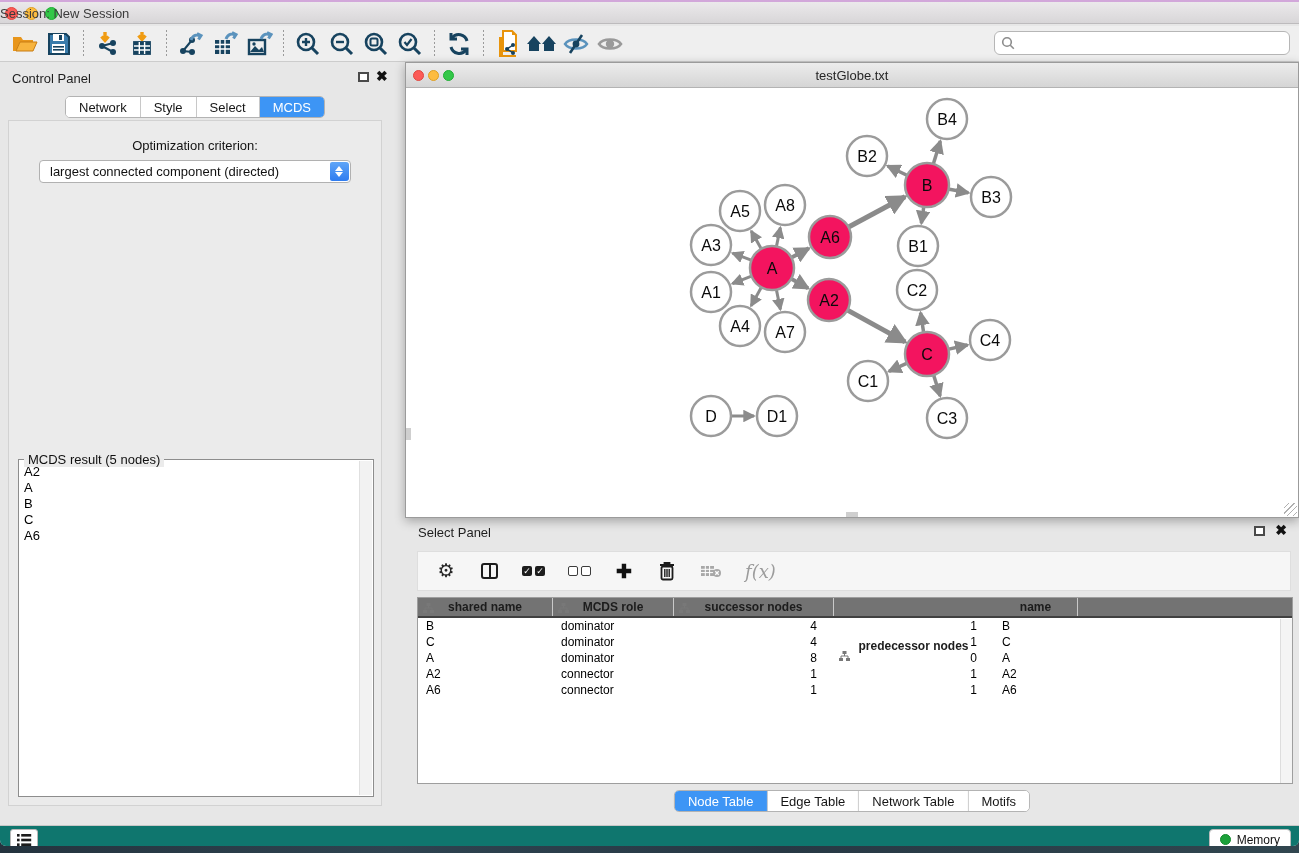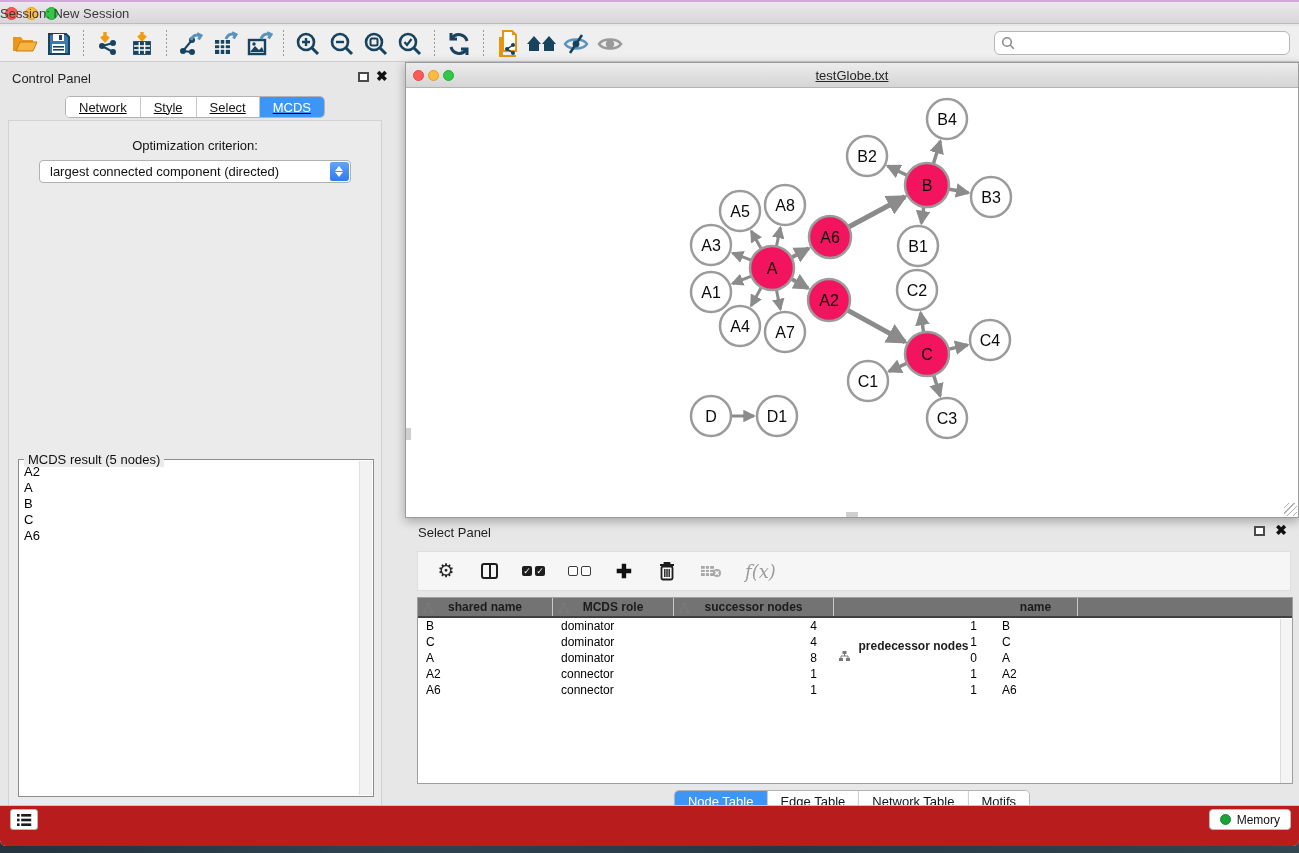--- a/index.html
+++ b/index.html
@@ -19,21 +19,21 @@
 
   
   .toolbar { position:absolute; left:0; top:26px; width:100%; height:36px; background:#efefef; border-bottom:1px solid #cccccc; display:flex; align-items:center; padding-left:8px; }
   .tb-btn { width:34px; height:30px; display:flex; align-items:center; justify-content:center; }
   .tb-sep { width:1px; height:28px; margin:0 7px; background-image:linear-gradient(#9a9a9a 40%, transparent 40%); background-size:1px 4px; }
   .search-wrap { position:absolute; right:9px; top:5px; width:296px; height:24px; }
   .search-wrap input { width:100%; height:100%; border:1px solid #b6b6b6; border-radius:6px; background:#fff; padding:0 8px 0 26px; font-size:13px; outline:none; }
   .search-glass { position:absolute; left:7px; top:5px; }
 
   
-  .segmented { display:flex; border:1px solid #b3b3b3; border-radius:5px; background:#fff; overflow:hidden; height:22px;text-decoration:underline; }
+  .segmented { display:flex; border:1px solid #b3b3b3; border-radius:5px; background:#fff; overflow:hidden; height:22px; }
   .segmented .seg { padding:0 13px; font-size:13px; color:#161616; display:flex; align-items:center; border-right:1px solid #c8c8c8; background:#fff; cursor:default; }
   .segmented .seg:last-child { border-right:none; }
   .segmented .seg.active { background:#3d95f5; color:#fff; }
 
   
   .control-panel { position:absolute; left:0; top:63px; width:390px; height:756px; }
   .cp-header { position:absolute; left:12px; top:8px; font-size:13px; color:#1e1e1e; }
   .panel-float { position:absolute; top:9px; width:11px; height:10px; border:2px solid #4a4a4a; background:#fff; }
   .panel-close { position:absolute; top:5px; font-size:14px; font-weight:bold; color:#111; }
   .cp-tabs { position:absolute; left:50%; transform:translateX(-50%); top:33px; }
@@ -49,21 +49,21 @@
   .result-box { position:absolute; left:9px; right:7px; top:338px; bottom:8px; border:1px solid #8d8d8d; background:#fff; }
   .result-title { position:absolute; left:5px; top:-8px; background:#ebebeb; padding:0 4px; font-size:13px; color:#101010; }
   .result-list { position:absolute; inset:4px 15px 1px 5px; font-size:13px; color:#000; line-height:16px; }
   .result-scroll { position:absolute; right:1px; top:1px; bottom:1px; width:13px; background:#f2f2f2; border-left:1px solid #e0e0e0; }
 
   
   .net-window { position:absolute; left:405px; top:62px; width:894px; height:456px; border:1px solid #9b9b9b; box-shadow:0 3px 10px rgba(0,0,0,0.3); background:#fff; }
   .net-titlebar { position:absolute; left:0; top:0; right:0; height:25px; background:linear-gradient(#ececec,#d5d5d5); border-bottom:1px solid #b3b3b3; }
   .net-lights { position:absolute; left:7px; top:7px; display:flex; gap:4px; }
   .net-lights .light{ width:11px; height:11px; }
-  .net-title { position:absolute; left:0; right:0; top:5px; text-align:center; font-size:13px; color:#262626;text-decoration:underline; }
+  .net-title { position:absolute; left:0; right:0; top:5px; text-align:center; font-size:13px; color:#262626; }
   .net-canvas { position:absolute; left:0; top:25px; right:0; bottom:0; background:#fff; }
   .scroll-thumb-v { position:absolute; left:0; top:340px; width:5px; height:12px; background:#cfcfcf; }
   .scroll-thumb-h { position:absolute; left:440px; bottom:0; width:12px; height:5px; background:#cfcfcf; }
   .resize-grip { position:absolute; right:1px; bottom:1px; width:13px; height:13px; background:repeating-linear-gradient(135deg, transparent 0 3px, #b0b0b0 3px 4px); }
 
   
   .table-panel { position:absolute; left:405px; top:518px; width:894px; height:301px; }
   .tp-header { position:absolute; left:13px; top:7px; font-size:13px; color:#1e1e1e; }
   .tp-toolbar { position:absolute; left:12px; right:8px; top:33px; height:40px; background:#f6f6f6; border:1px solid #dedede; display:flex; align-items:center; gap:23px; padding-left:18px; }
   .tp-toolbar .ticon { display:flex; align-items:center; justify-content:center; min-width:20px; height:24px; }
@@ -80,21 +80,21 @@
   .tbl-head { display:flex; height:20px; background:#737373; border-bottom:2px solid #404040;font-weight:bold; }
   .tbl-head .hc { display:flex; align-items:center; justify-content:center; gap:5px; font-size:12px; color:#1c1c1c; border-right:1px solid #c9c9c9; position:relative; }
   .tbl-head .hc .type-ic { position:absolute; left:5px; top:5px; }
   .tbl-row { display:flex; height:16px; }
   .tbl-row .c { font-size:12px; color:#000; line-height:16px; padding:0 8px; white-space:nowrap; overflow:hidden; }
   .tbl-row .c.num { text-align:right; padding-right:17px; }
   .tbl-scroll { position:absolute; right:0; top:21px; bottom:0; width:12px; background:#f4f4f4; border-left:1px solid #ddd; }
   .tp-tabs { position:absolute; left:50%; transform:translateX(-50%); bottom:7px; }
 
   
-  .statusbar { position:absolute; left:0; bottom:0; width:100%; height:41px; background:#b91c1c; border-top:1px solid #c7c7c7; }
+  .statusbar { position:absolute; left:0; bottom:0; width:100%; height:21px; background:#0f766e; border-top:1px solid #c7c7c7; }
   .status-list-btn { position:absolute; left:10px; top:3px; width:28px; height:21px; background:#fff; border:1px solid #b8b8b8; border-radius:3px; display:flex; align-items:center; justify-content:center; }
   .memory-btn { position:absolute; right:8px; top:3px; height:21px; background:#fff; border:1px solid #bbb; border-radius:4px; display:flex; align-items:center; gap:6px; padding:0 10px; font-size:12px; color:#111; }
   .memory-dot { width:11px; height:11px; border-radius:50%; background:#1ba13a; border:1px solid #128a2d; }
 </style>
 </head>
 <body>
 
 <div class="app">
 
   <div class="titlebar">

